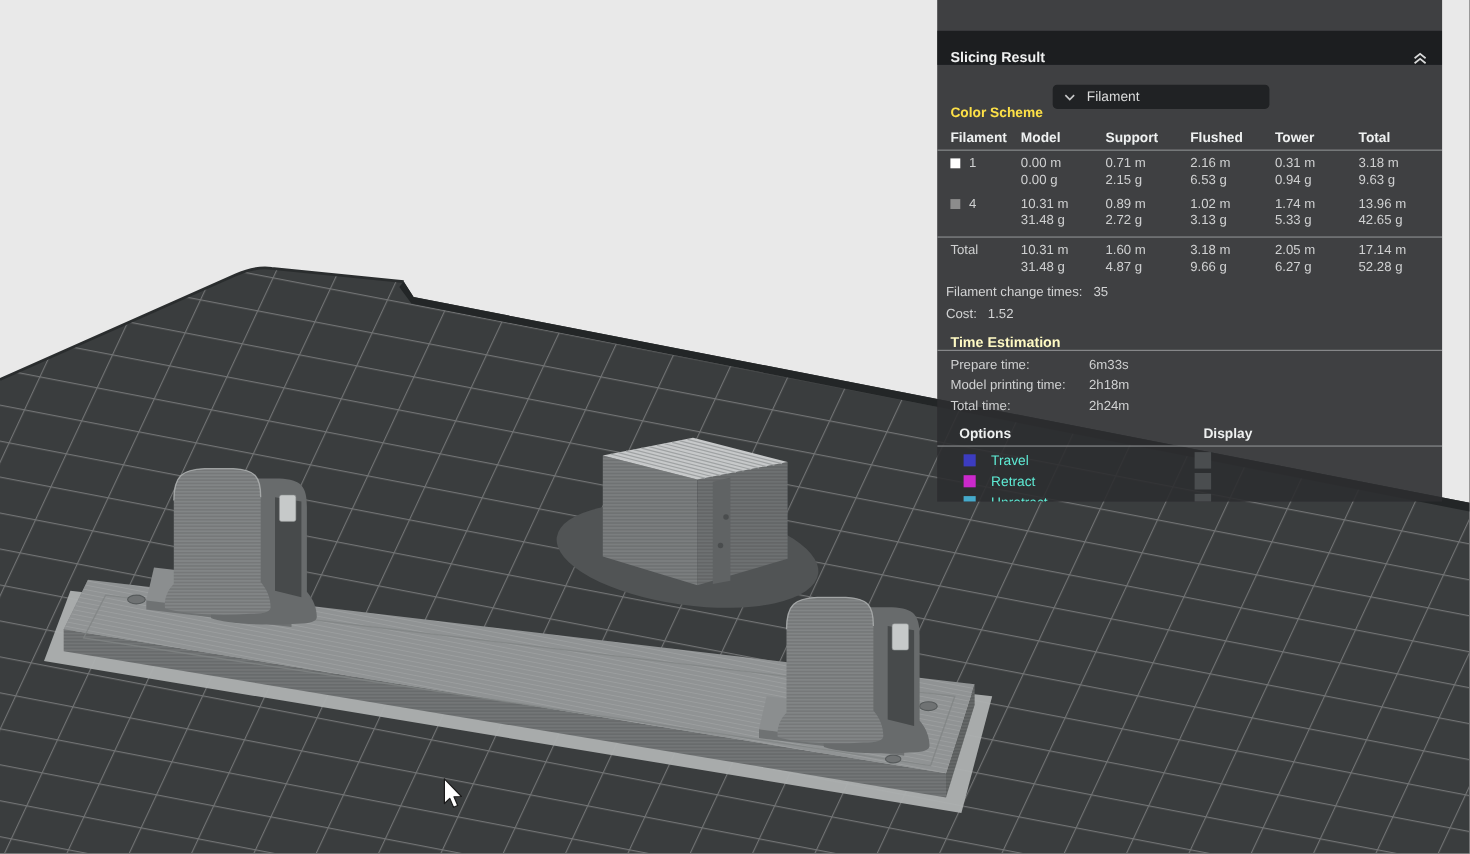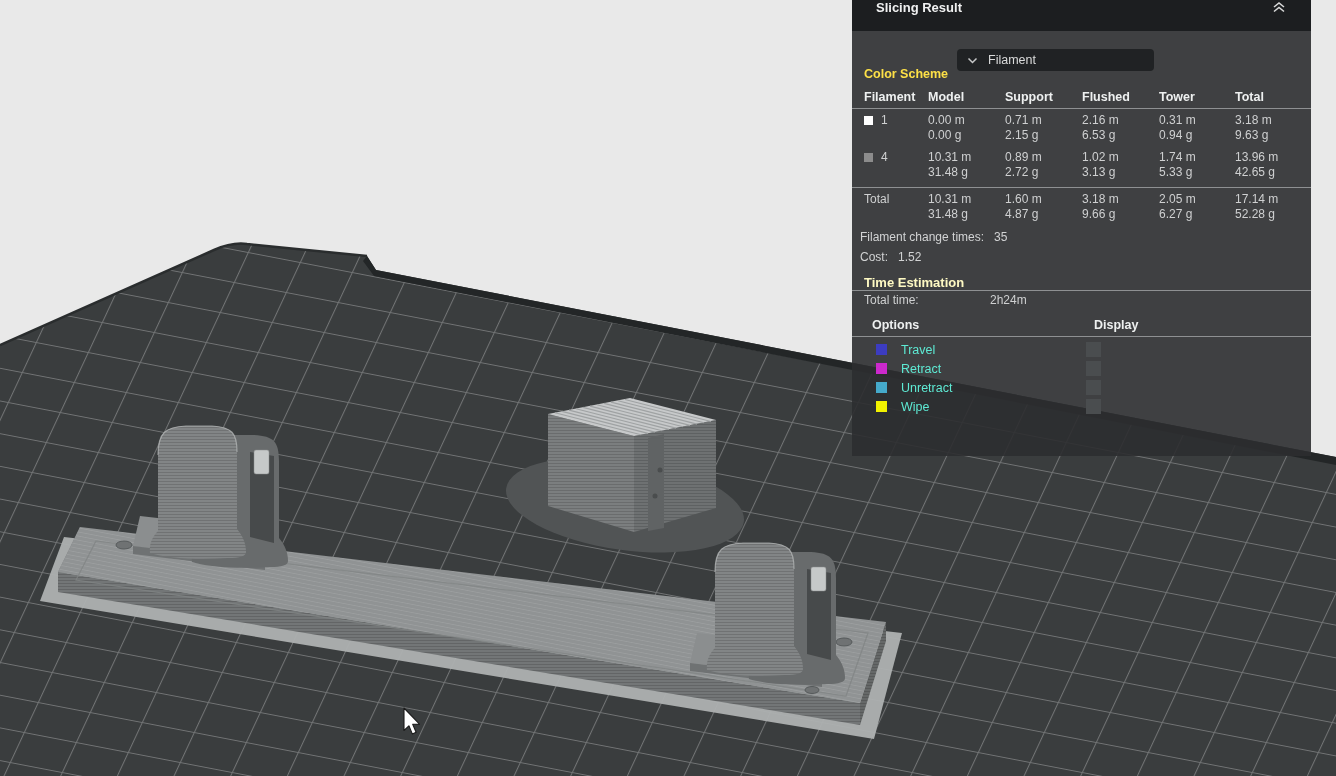--- a/index.html
+++ b/index.html
@@ -3,22 +3,22 @@
 <meta charset="utf-8">
 <style>
   html,body{margin:0;padding:0;background:#555;}
   .stage{position:relative;width:1336px;height:776px;overflow:hidden;
          font-family:"Liberation Sans",sans-serif;}
   .scene{position:absolute;left:0;top:0;}
 
   
   .panel{position:absolute;left:852px;top:0;width:459px;height:456px;
          background:rgba(44,46,48,.90);color:#d2d3d4;font-size:12px;overflow:hidden;}
-  .panel-header{height:31px;background:rgba(27,29,31,.96);display:flex;align-items:flex-start;
-                justify-content:space-between;padding:0 24px;}
+  .panel-header{height:31px;background:rgba(27,29,31,.96);display:flex;align-items:flex-end;
+                justify-content:space-between;padding:0 12px;margin-top:28px;}
   .panel-title{font-weight:bold;font-size:13px;color:#f0f1f1;}
   .icon-btn{display:flex;align-items:center;cursor:pointer;}
 
   .cs-row{display:flex;align-items:center;margin:8px 12px 0;}
   .cs-label{font-weight:bold;font-size:12.5px;color:#fde047;width:93px;margin-top:28px;}
   .dropdown{width:177px;height:22px;background:#202224;border-radius:4px;display:flex;
             align-items:center;padding:0 10px;gap:10px;color:#dadbdb;font-size:12.5px;cursor:pointer;}
 
   .row6{display:grid;grid-template-columns:64px 77px 77px 77px 76px 1fr;padding:0 12px;align-items:start;}
   .thead{margin-top:9px;}
@@ -243,20 +243,28 @@
       <span>Filament change times:</span>
       <span>35</span>
     </div>
     <div class="kv">
       <span>Cost:</span>
       <span>1.52</span>
     </div>
 
     <div class="sec-title">Time Estimation</div>
     <div class="hr" style="margin-top:0"></div>
+    <div class="timerow" style="margin-top:3px">
+      <span>Prepare time:</span>
+      <span>6m33s</span>
+    </div>
+    <div class="timerow">
+      <span>Model printing time:</span>
+      <span>2h18m</span>
+    </div>
     <div class="timerow">
       <span>Total time:</span>
       <span>2h24m</span>
     </div>
 
     <div class="opt-head">
       <span>Options</span>
       <span>Display</span>
     </div>
     <div class="hr"></div>

